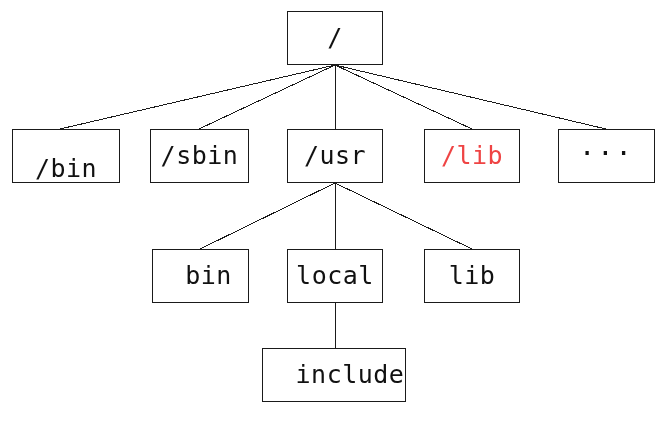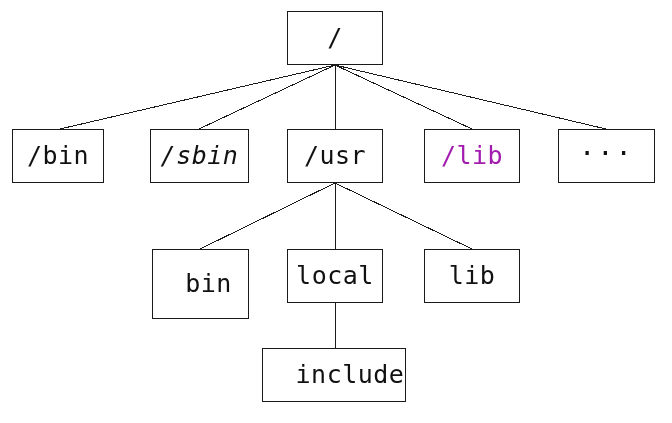--- a/index.html
+++ b/index.html
@@ -63,36 +63,36 @@
       <line x1="335" y1="65" x2="606" y2="129" stroke="#1a1a1a" stroke-width="1" shape-rendering="crispEdges"></line>
       <line x1="335" y1="183" x2="200" y2="249" stroke="#1a1a1a" stroke-width="1" shape-rendering="crispEdges"></line>
       <line x1="335" y1="183" x2="335" y2="249" stroke="#1a1a1a" stroke-width="1" shape-rendering="crispEdges"></line>
       <line x1="335" y1="183" x2="472" y2="249" stroke="#1a1a1a" stroke-width="1" shape-rendering="crispEdges"></line>
       <line x1="335" y1="303" x2="335" y2="348" stroke="#1a1a1a" stroke-width="1" shape-rendering="crispEdges"></line>
     </svg>
   <div id="node-layer">
       <div class="node" style="left: 287px; top: 11px; width: 96px; height: 54px; border-color: rgb(26, 26, 26); color: rgb(17, 17, 17);">
         <span class="label">/</span>
       </div>
-      <div class="node" style="left: 12px; top: 129px; width: 92px; height: 54px; border-color: rgb(26, 26, 26); color: rgb(17, 17, 17);">
+      <div class="node" style="left: 12px; top: 129px; width: 108px; height: 54px; border-color: rgb(26, 26, 26); color: rgb(17, 17, 17); align-items: flex-end;">
         <span class="label">/bin</span>
       </div>
-      <div class="node" style="left: 150px; top: 129px; width: 99px; height: 54px; border-color: rgb(26, 26, 26); color: rgb(17, 17, 17); font-style: italic;">
+      <div class="node" style="left: 150px; top: 129px; width: 99px; height: 54px; border-color: rgb(26, 26, 26); color: rgb(17, 17, 17);">
         <span class="label">/sbin</span>
       </div>
       <div class="node" style="left: 287px; top: 129px; width: 96px; height: 54px; border-color: rgb(26, 26, 26); color: rgb(17, 17, 17);">
         <span class="label">/usr</span>
       </div>
-      <div class="node" style="left: 424px; top: 129px; width: 96px; height: 54px; border-color: rgb(26, 26, 26); color: #a21caf;">
+      <div class="node" style="left: 424px; top: 129px; width: 96px; height: 54px; border-color: rgb(26, 26, 26); color: #ef4444;">
         <span class="label">/lib</span>
       </div>
       <div class="node ellipsis" style="left: 558px; top: 129px; width: 97px; height: 54px; border-color: rgb(26, 26, 26); color: rgb(17, 17, 17);">
         <span class="label">···</span>
       </div>
-      <div class="node" style="left: 152px; top: 249px; width: 97px; height: 70px; border-color: rgb(26, 26, 26); color: rgb(17, 17, 17); padding-left: 16px;">
+      <div class="node" style="left: 152px; top: 249px; width: 97px; height: 54px; border-color: rgb(26, 26, 26); color: rgb(17, 17, 17); padding-left: 16px;">
         <span class="label">bin</span>
       </div>
       <div class="node" style="left: 287px; top: 249px; width: 96px; height: 54px; border-color: rgb(26, 26, 26); color: rgb(17, 17, 17); justify-content: center;">
         <span class="label">local</span>
       </div>
       <div class="node" style="left: 424px; top: 249px; width: 96px; height: 54px; border-color: rgb(26, 26, 26); color: rgb(17, 17, 17);">
         <span class="label">lib</span>
       </div>
       <div class="node" style="left: 262px; top: 348px; width: 144px; height: 54px; border-color: rgb(26, 26, 26); color: rgb(17, 17, 17); padding-left: 32px;">
         <span class="label">include</span>

